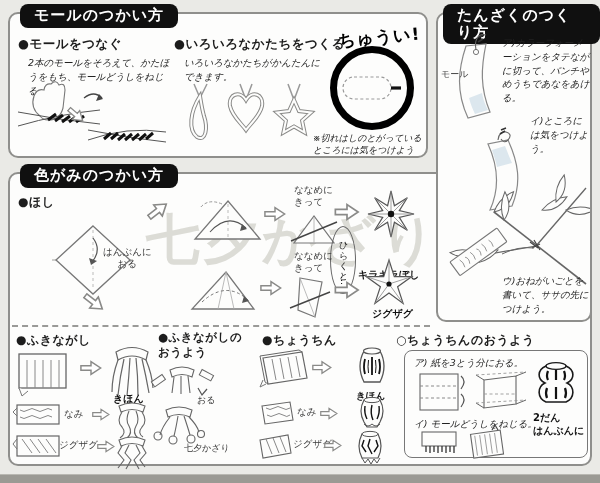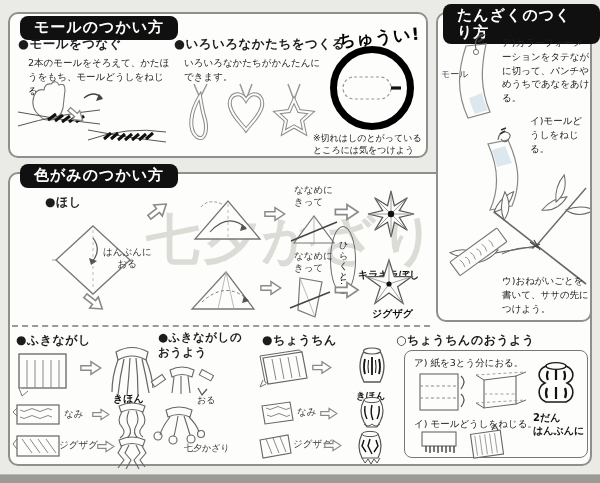--- a/index.html
+++ b/index.html
@@ -2,21 +2,21 @@
 <html><head>
 <meta charset="utf-8">
 <style>
   html,body{margin:0;padding:0;}
   body{width:600px;height:483px;background:#eaeae6;font-family:"DejaVu Sans","Liberation Sans",sans-serif;color:#1c1c1c;overflow:hidden;}
   #page{position:relative;width:600px;height:483px;}
   .abs{position:absolute;}
   .box{background:#fdfdfc;border:2px solid #8f8f8c;border-radius:10px;box-sizing:border-box;}
   .hbadge{background:#101010;color:#fff;font-weight:bold;font-size:15px;letter-spacing:1px;padding:3px 14px 4px;border-radius:8px;line-height:1.1;}
   .sec{font-weight:bold;font-size:12px;letter-spacing:.5px;}
-  .txt{font-size:9.5px;line-height:1.45;color:#222;}
+  .txt{font-size:9.5px;line-height:1.45;color:#222;font-style:italic;}
   .lblb{font-weight:bold;font-size:10px;color:#111;}
   .lbls{font-size:9.5px;color:#3a3a3a;}
   .pre{white-space:pre-line;}
   .ar{fill:#fff;stroke:#8a8a88;stroke-width:1.6;}
   .wm{font-size:54px;font-weight:bold;color:#dcdcd6;letter-spacing:4px;z-index:1;}
   .z2{z-index:2;}
   .z3{z-index:3;}
   .oval{border:1.5px solid #666;border-radius:50%;writing-mode:vertical-rl;font-size:9px;text-align:center;color:#222;display:flex;align-items:center;justify-content:center;}
   .caution-circle{border:7px solid #000;border-radius:50%;background:#fdfdfc;}
   .caution-title{font-weight:bold;font-size:17px;transform:rotate(-5deg);letter-spacing:1px;color:#000;}
@@ -27,21 +27,21 @@
 </style>
 </head>
 <body>
 
 <div id="page">
 
   <div class="abs box" style="left:8px;top:172px;width:584px;height:294px;"></div>
   <div class="abs wm" style="left:146px;top:204px;">七夕かざり</div>
 
   <div class="abs hbadge z2" style="left:20px;top:164px;">色がみのつかい方</div>
-  <div class="abs sec z2" style="left:18px;top:194px;margin-left:27px;">●ほし</div>
+  <div class="abs sec z2" style="left:18px;top:194px;">●ほし</div>
 
   <div class="abs z2" style="left:52px;top:222px;">
     <svg width="82" height="76" viewBox="0 0 82 76">
       <path d="M0 38 H82" stroke="#a0a09c" stroke-width="1" stroke-dasharray="4 3" fill="none"></path>
       <polygon points="41,4 78,38 41,72 4,38" fill="#fdfdfc" stroke="#777" stroke-width="1.3"></polygon>
       <path d="M41 8 V68" stroke="#aaa" stroke-width="0.8" stroke-dasharray="3 3" fill="none"></path>
       <path d="M41 16 q9 12 -1 24" stroke="#555" stroke-width="1.2" fill="none"></path>
       <path d="M37 36 l2 7 6 -4 z" fill="#555"></path>
     </svg>
   </div>
@@ -331,21 +331,21 @@
       <path d="M14 8 C5 12 5 21 13 25 C5 29 5 40 14 44 L34 44 C43 40 43 29 35 25 C43 21 43 12 34 8 Z" fill="#fdfdfc" stroke="#1a1a1a" stroke-width="1.6"></path>
       <ellipse cx="24" cy="8" rx="10" ry="3.4" fill="#fdfdfc" stroke="#1a1a1a" stroke-width="1.4"></ellipse>
       <path d="M16 13 q-2 5 0 9 M24 12 v10 M32 13 q2 5 0 9" stroke="#111" stroke-width="2.2" fill="none"></path>
       <path d="M15 30 q-2 5 0 10 M24 29 v12 M33 30 q2 5 0 10" stroke="#111" stroke-width="2.2" fill="none"></path>
     </svg>
   </div>
   <div class="abs lblb pre z2" style="left:533px;top:412px;line-height:1.25;">2だん
 はんぶんに</div>
 
   <div class="abs box z3" style="left:8px;top:12px;width:420px;height:146px;"></div>
-  <div class="abs hbadge z3" style="left:20px;top:16px;">モールのつかい方</div>
+  <div class="abs hbadge z3" style="left:20px;top:4px;">モールのつかい方</div>
 
   <div class="abs sec z3" style="left:18px;top:36px;font-size:12.5px;">●モールをつなぐ</div>
   <div class="abs txt z3" style="left:28px;top:56px;width:142px;">2本のモールをそろえて、かたほうをもち、モールどうしをねじる。</div>
   <div class="abs z3" style="left:14px;top:80px;">
     <svg width="112" height="50" viewBox="0 0 112 50">
       <path d="M26 36 Q16 28 20 16 Q23 8 30 10 Q31 3 37 4 Q42 -1 45 5 Q51 2 51 10 L49 28 Q46 40 34 40 Q29 40 26 36 Z" fill="#fdfdfc" stroke="#777" stroke-width="1.1"></path>
       <path d="M4 46 Q45 34 86 30" stroke="#555" stroke-width="1" fill="none"></path>
       <path d="M4 32 Q45 40 86 44" stroke="#555" stroke-width="1" fill="none"></path>
       <path d="M34 40 l8 -6 M41 41 l8 -6 M48 42 l8 -6 M55 42 l8 -6 M62 42 l8 -6" stroke="#111" stroke-width="3"></path>
       <path d="M70 18 q10 -8 18 0" stroke="#444" stroke-width="1.2" fill="none"></path>
@@ -405,21 +405,21 @@
       <path d="M18 16 C10 40 8 62 20 88 L42 82 C32 58 33 38 38 14 Z" fill="#fdfdfc" stroke="#888" stroke-width="1.2"></path>
       <path d="M21 68 C23 75 25 80 27 84 L40 80 C36 72 35 68 34 63 Z" fill="#dce7ee"></path>
       <circle cx="28" cy="22" r="2.6" fill="#fdfdfc" stroke="#777" stroke-width="1"></circle>
       <path d="M28 20 C26 10 30 3 38 5" fill="none" stroke="#666" stroke-width="1.1"></path>
       <path d="M30 12 l5 -3 M31 7 l5 -2" stroke="#333" stroke-width="1.6"></path>
     </svg>
   </div>
   <div class="abs lbls z3" style="left:441px;top:68px;font-size:9px;">モール</div>
   <div class="abs txt z3" style="left:502px;top:36px;width:88px;">ア)カラーフォーメーションをタテながに切って、パンチやめうちであなをあける。</div>
 
-  <div class="abs txt z3" style="left:530px;top:114px;width:60px;">イ)モールどうしをねじる。</div>
+  <div class="abs txt z3" style="left:530px;top:114px;width:60px;">イ)ところには気をつけよう。</div>
   <div class="abs z3" style="left:472px;top:122px;">
     <svg width="58" height="92" viewBox="0 0 58 92">
       <path d="M16 22 C26 44 28 66 18 88 L40 84 C50 60 46 40 36 18 Z" fill="#fdfdfc" stroke="#888" stroke-width="1.2"></path>
       <path d="M20 28 C22 34 24 40 25 45 L40 41 C37 34 35 29 33 24 Z" fill="#dce7ee"></path>
       <path d="M26 18 q1 -9 8 -8 q7 2 2 8 q-4 4 -7 -1" fill="none" stroke="#666" stroke-width="1.1"></path>
       <path d="M28 12 l5 -3 M29 8 l5 -2" stroke="#333" stroke-width="1.5"></path>
     </svg>
   </div>
 
   <div class="abs z3" style="left:438px;top:158px;">

